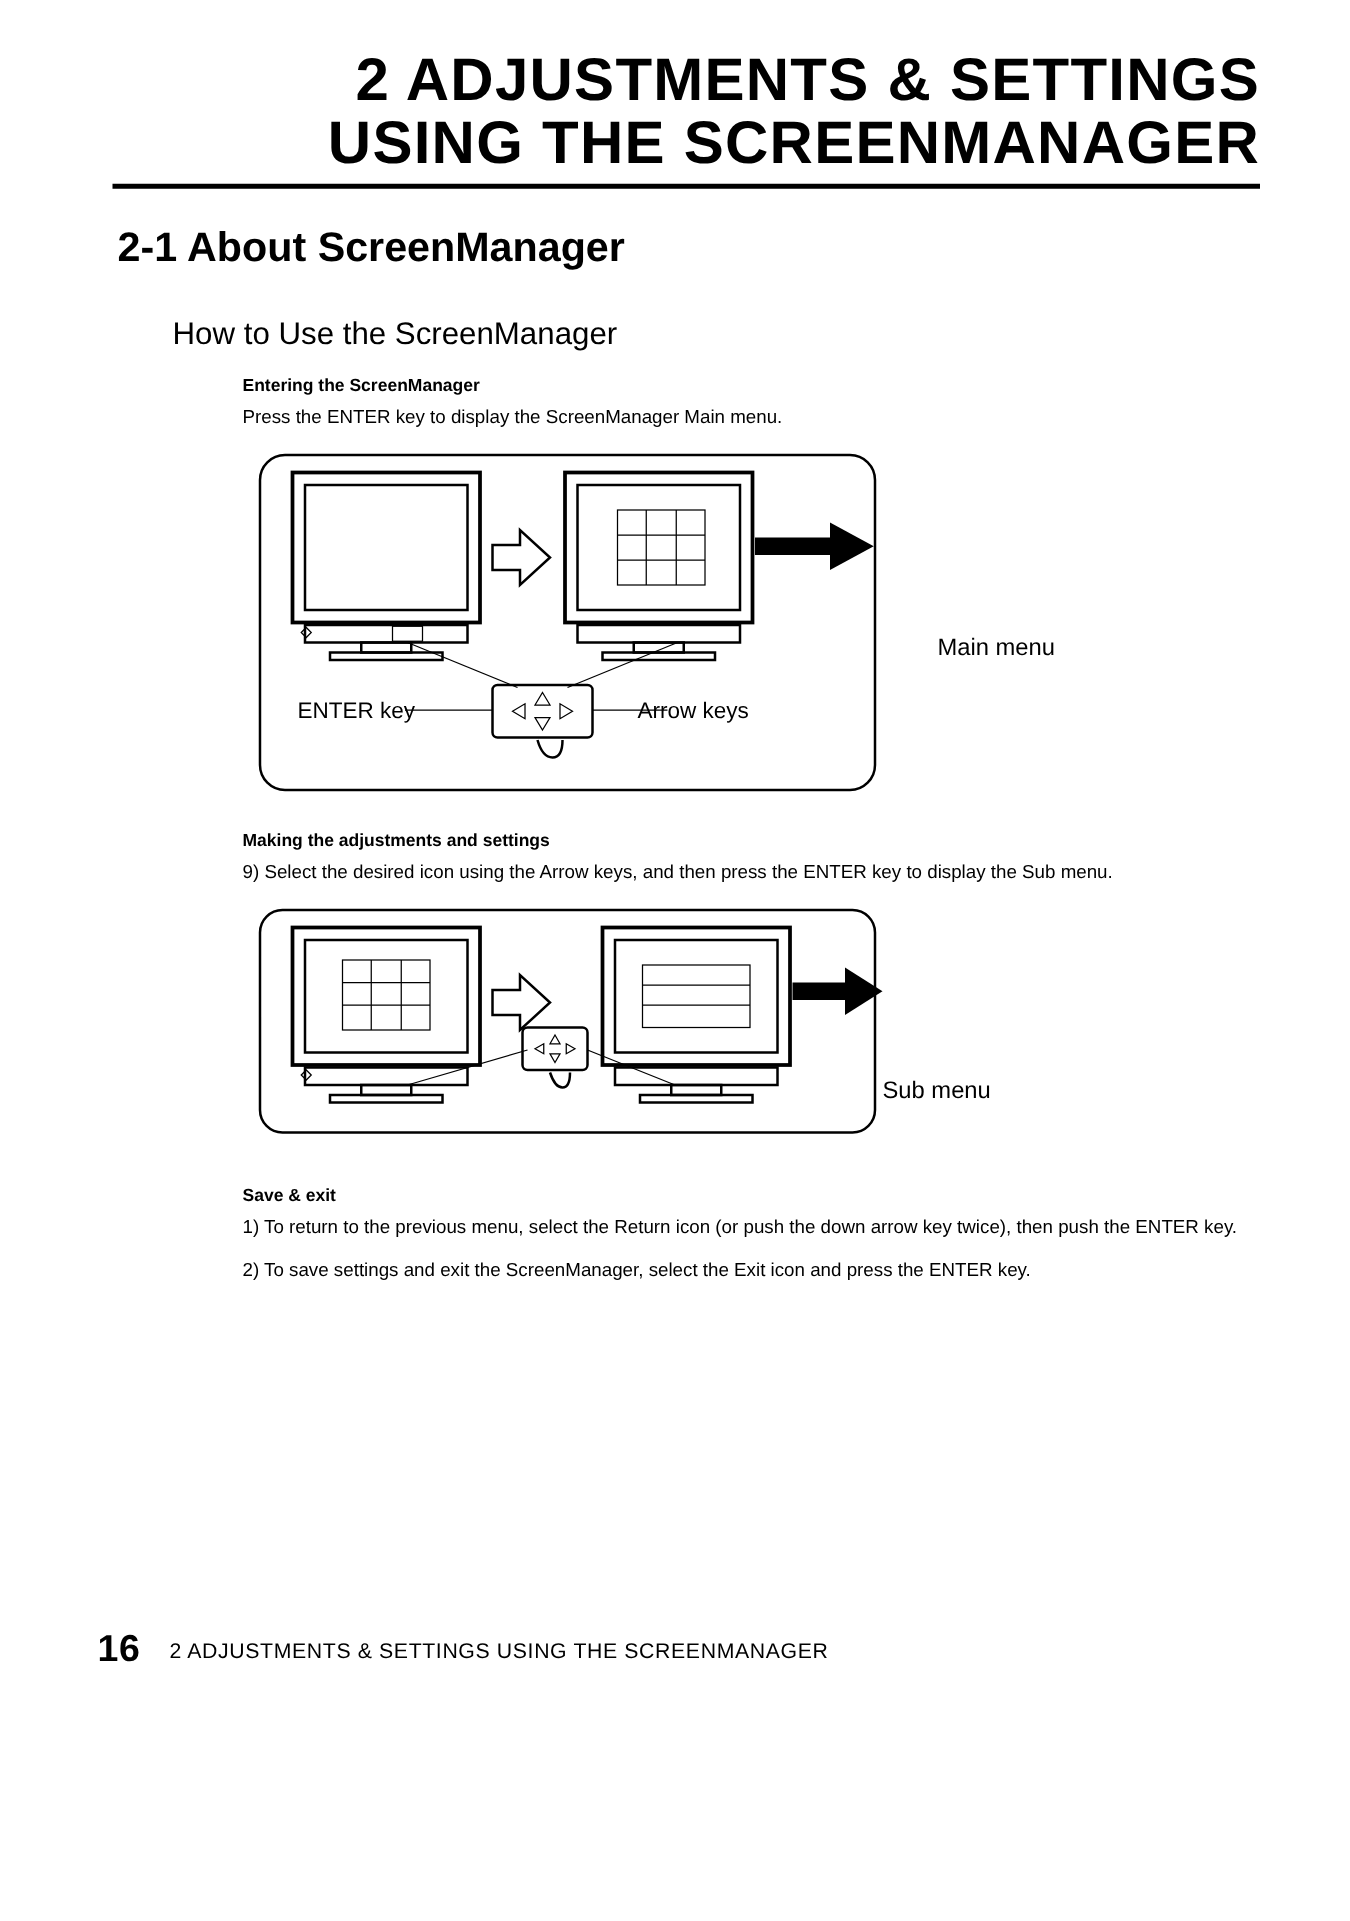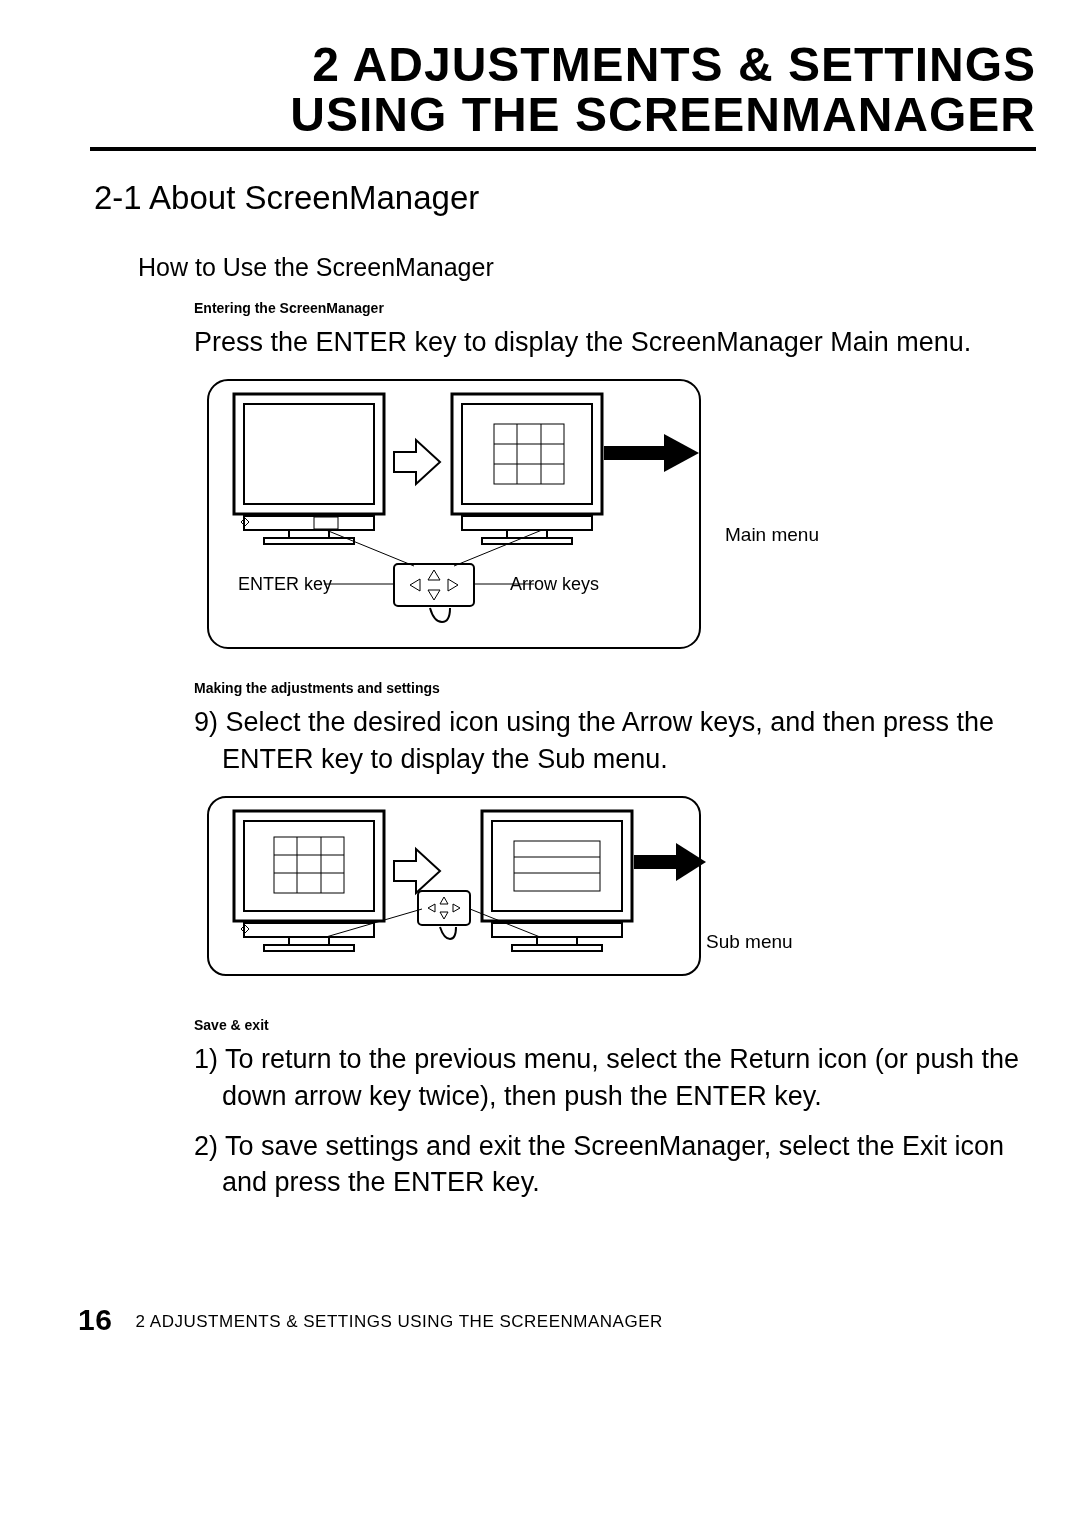--- a/index.html
+++ b/index.html
@@ -1,21 +1,21 @@
 <!DOCTYPE html>
 <html><head>
 <meta charset="utf-8">
 <style>
   html,body{margin:0;padding:0;background:#fff;color:#000;font-family:Arial,Helvetica,sans-serif}
-  .page{width:1080px;height:1387px;position:relative;margin:0 auto;box-sizing:border-box;padding:40px 44px 0 90px}
+  .page{width:1080px;height:1387px;position:relative;margin:0 auto;box-sizing:border-box;padding:40px 72px 0 90px}
   .chapter-title{font-weight:900;font-size:48px;letter-spacing:1px;line-height:1.05;border-bottom:4px solid #000;padding-bottom:6px;margin:0 0 28px 0;text-align:right;white-space:pre-line}
-  .section-title{font-weight:400;font-size:33px;margin:0 0 36px 4px}
+  .section-title{font-weight:700;font-size:33px;margin:0 0 36px 4px}
   .subsection-title{font-weight:400;font-size:25px;margin:0 0 18px 48px}
   .subsub-title{font-weight:700;font-size:14px;margin:17px 0 8px 104px}
-  .body-text{font-size:27px;line-height:1.35;margin:0 0 14px 104px;max-width:800px}
+  .body-text{font-size:15px;line-height:1.35;margin:0 0 14px 104px;max-width:800px}
   .body-text.indent{text-indent:-28px;padding-left:28px}
   .figure{margin:10px 0 26px 104px;position:relative}
   .figure svg{display:block}
   .callout{position:absolute;font-size:19px}
   .footer{position:absolute;left:78px;bottom:50px;font-size:17px;letter-spacing:.5px}
   .footer .pnum{font-weight:900;font-size:30px;margin-right:18px;vertical-align:-3px}
 </style>
 </head>
 <body>
 
@@ -83,21 +83,21 @@
 
         <line x1="200" y1="210" x2="130" y2="210" stroke="#000"></line>
         <line x1="280" y1="210" x2="340" y2="210" stroke="#000"></line>
 
         <line x1="132" y1="156" x2="220" y2="192" stroke="#000"></line>
         <line x1="348" y1="156" x2="260" y2="192" stroke="#000"></line>
       </g>
       <text x="44" y="216" font-size="18" font-family="Arial">ENTER key</text>
       <text x="316" y="216" font-size="18" font-family="Arial">Arrow keys</text>
     </svg>
-    <div class="callout" style="left:531px;top:150px">Main menu</div>
+    <div class="callout" style="left:556px;top:150px">Main menu</div>
   </div>
 
   <h4 class="subsub-title">Making the adjustments and settings</h4>
   <p class="body-text indent">9)  Select the desired icon using the Arrow keys, and then press the ENTER key to display the Sub menu.</p>
 
   <div class="figure" style="height:200px;width:800px">
     <svg width="520" height="190" viewBox="0 0 520 190">
       <rect x="14" y="6" width="492" height="178" rx="18" ry="18" fill="none" stroke="#000" stroke-width="2"></rect>
 
       <g>

